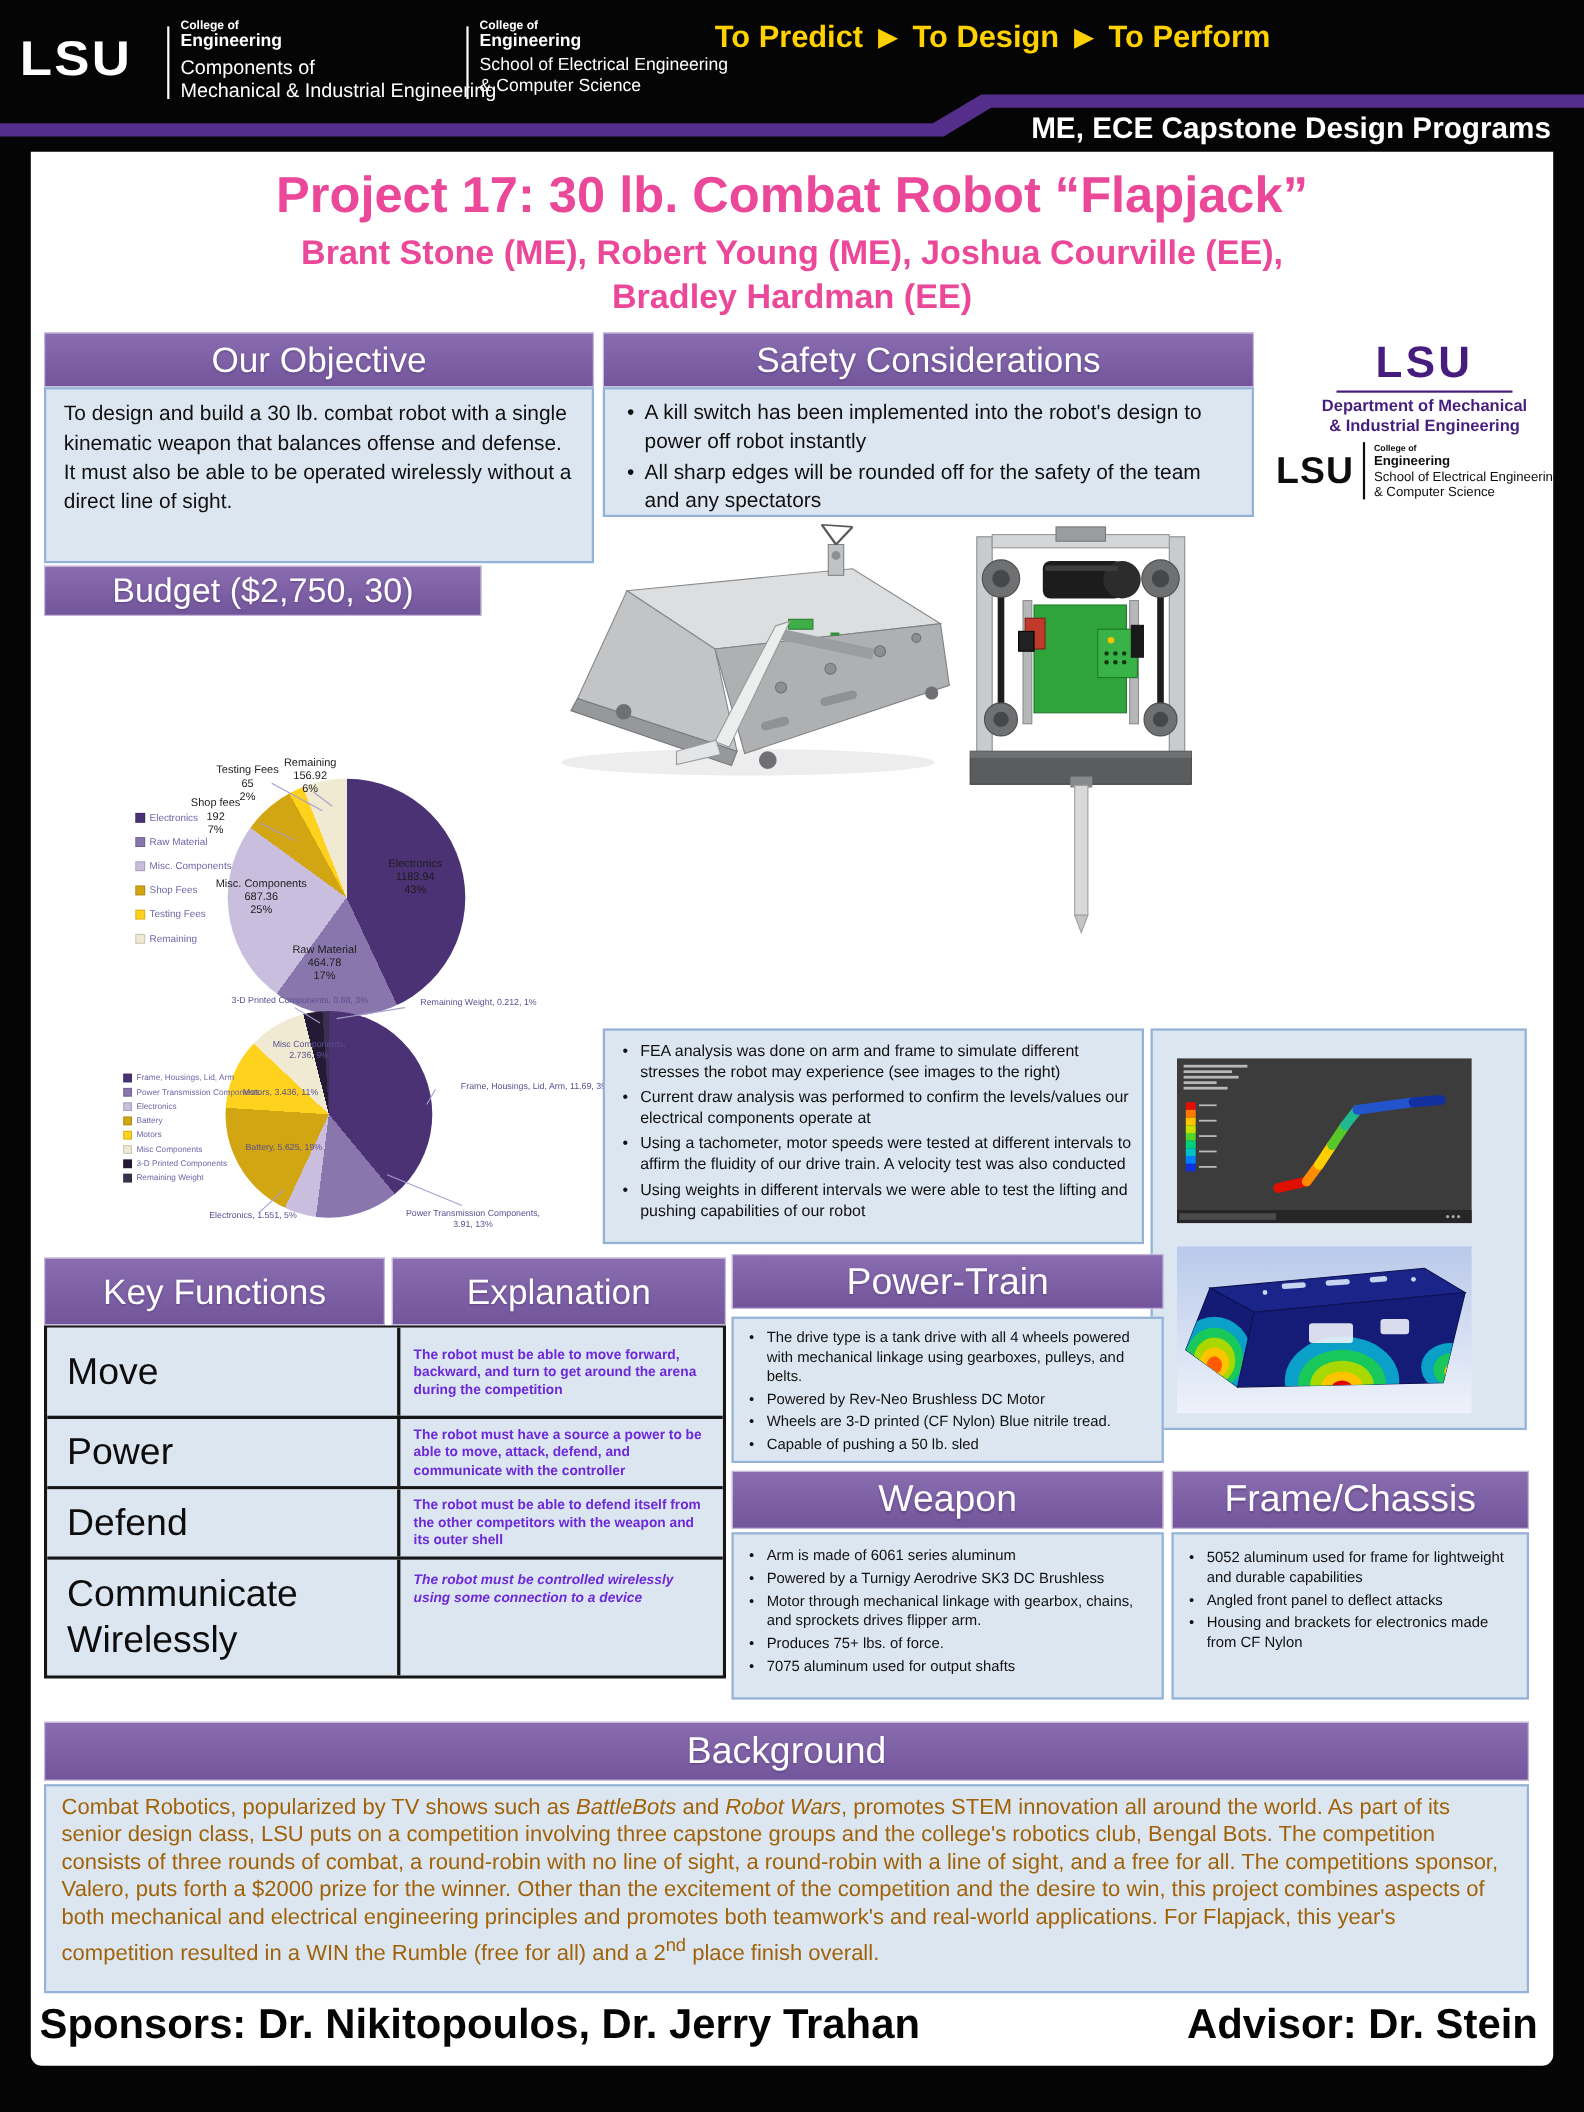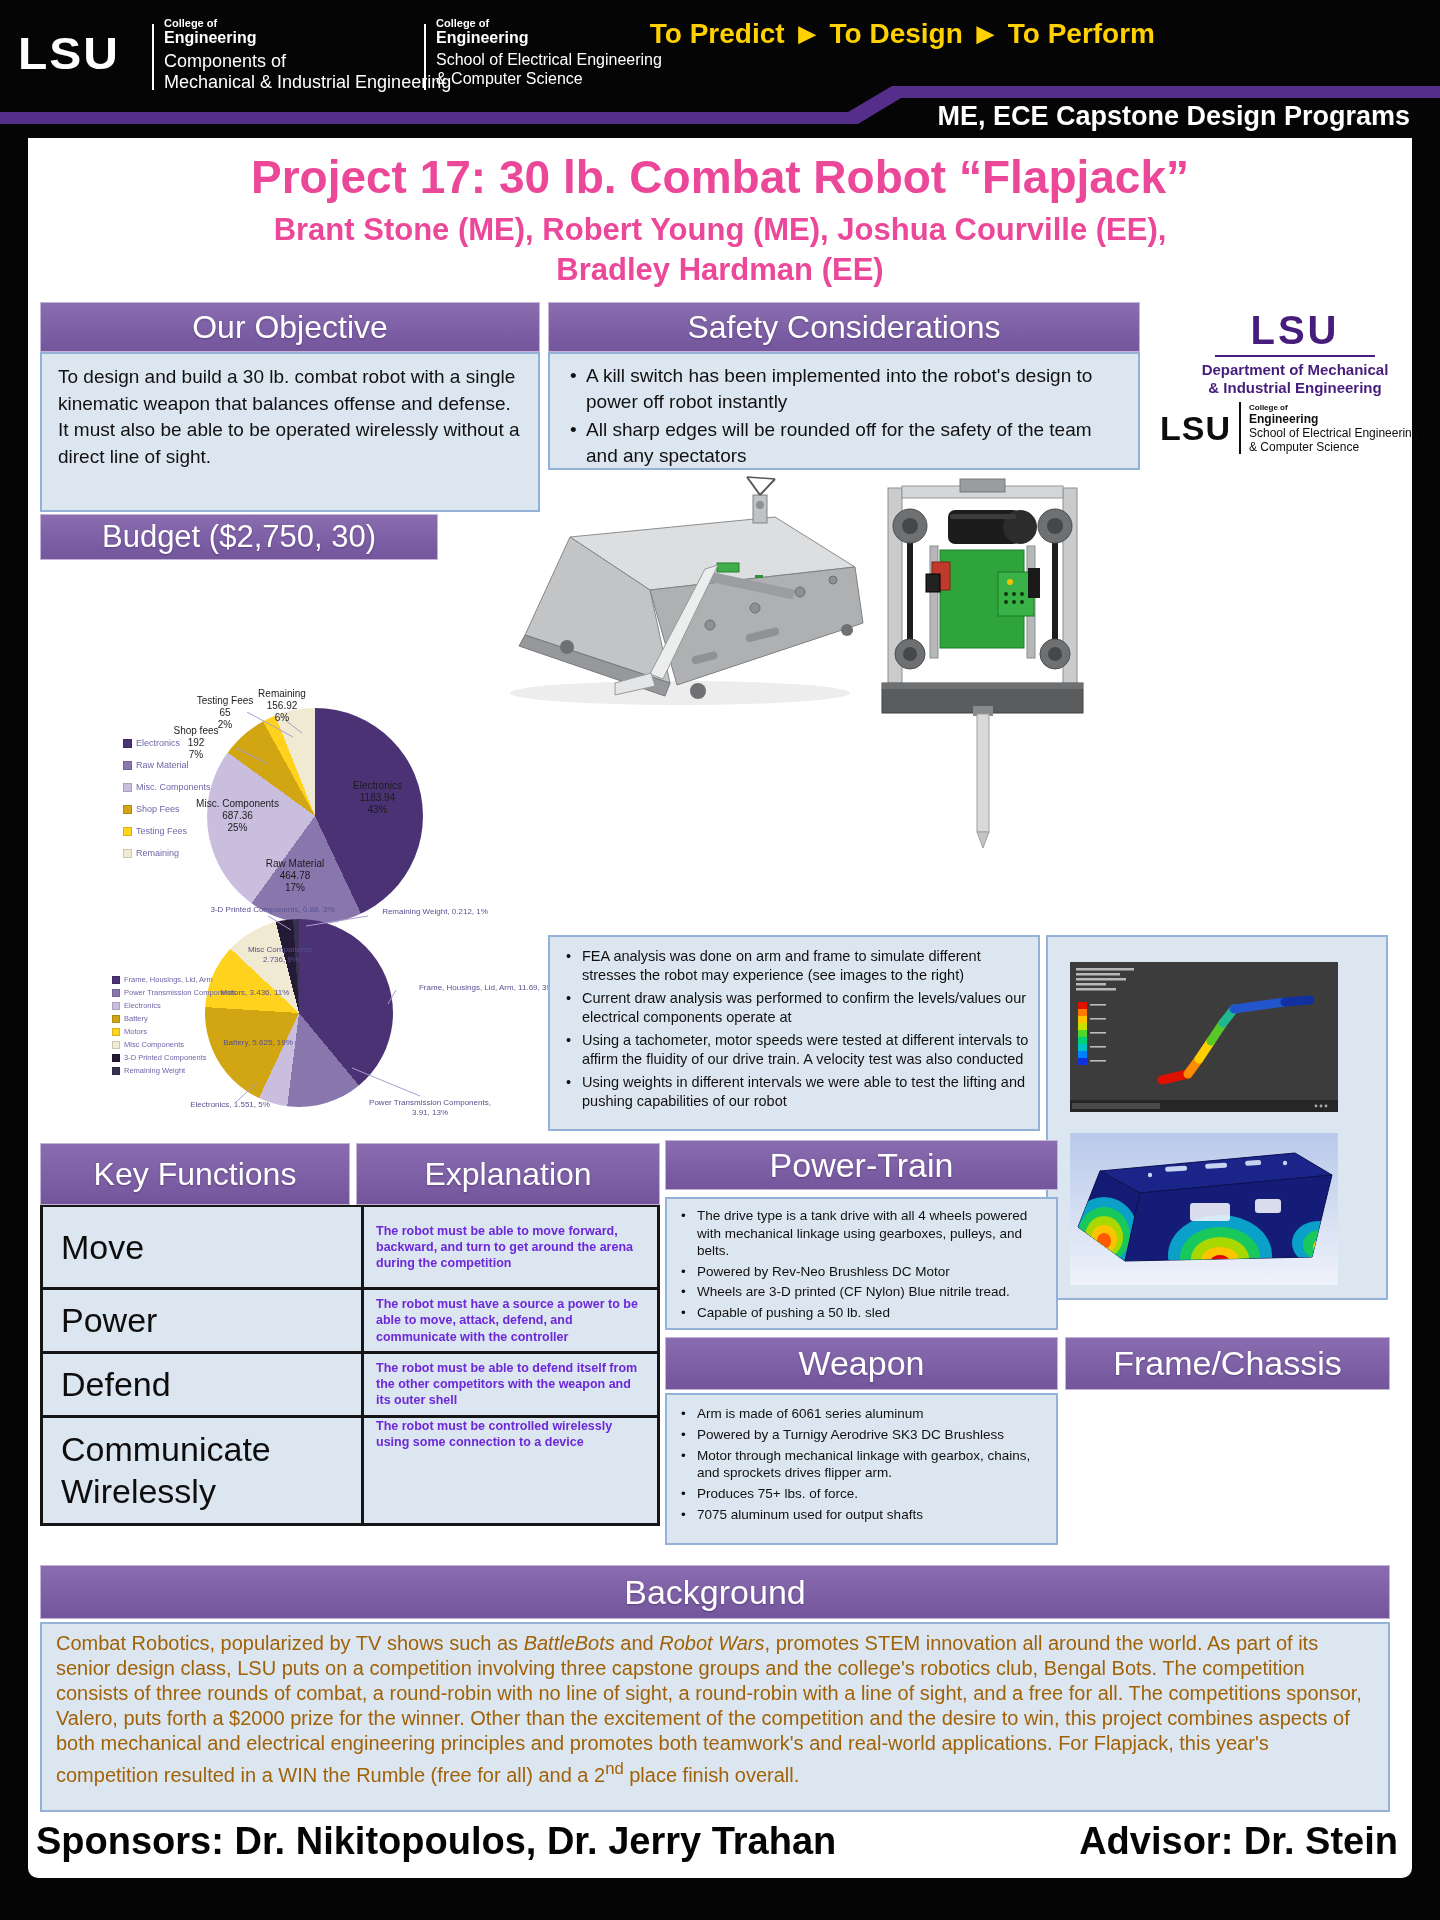--- a/index.html
+++ b/index.html
@@ -443,21 +443,21 @@
     <div class="kf-row" style="min-height:52px;">
       <div class="kf-fn">Power</div>
       <div class="kf-ex">The robot must have a source a power to be able to move, attack, defend, and communicate with the controller</div>
     </div>
     <div class="kf-row" style="min-height:54px;">
       <div class="kf-fn">Defend</div>
       <div class="kf-ex">The robot must be able to defend itself from the other competitors with the weapon and its outer shell</div>
     </div>
     <div class="kf-row" style="min-height:105px;">
       <div class="kf-fn">Communicate Wirelessly</div>
-      <div class="kf-ex" style="align-items:flex-start;padding-top:0;">The robot must be controlled wirelessly using some connection to a device</div>
+      <div class="kf-ex" style="align-items:flex-start;padding-top:10px;font-style:italic;">The robot must be controlled wirelessly using some connection to a device</div>
     </div>
   </div>
 
   <div class="abs bar" style="left:665px;top:1140px;width:393px;height:50px;font-size:34px;">Power-Train</div>
   <div class="abs panel" style="left:665px;top:1197px;width:393px;height:133px;font-size:13.5px;line-height:1.3;padding:8px 6px;">
     <ul class="blt">
       <li>The drive type is a tank drive with all 4 wheels powered with mechanical linkage using gearboxes, pulleys, and belts.</li>
       <li>Powered by Rev-Neo Brushless DC Motor</li>
       <li>Wheels are 3-D printed (CF Nylon) Blue nitrile tread.</li>
       <li>Capable of pushing a 50 lb. sled</li>
@@ -469,20 +469,27 @@
     <ul class="blt">
       <li>Arm is made of 6061 series aluminum</li>
       <li>Powered by a Turnigy Aerodrive SK3 DC Brushless</li>
       <li>Motor through mechanical linkage with gearbox, chains, and sprockets drives flipper arm.</li>
       <li>Produces 75+ lbs. of force.</li>
       <li>7075 aluminum used for output shafts</li>
     </ul>
   </div>
 
   <div class="abs bar" style="left:1065px;top:1337px;width:325px;height:53px;font-size:34px;">Frame/Chassis</div>
+  <div class="abs panel" style="left:1065px;top:1393px;width:325px;height:152px;font-size:13.5px;line-height:1.32;padding:12px 6px;">
+    <ul class="blt">
+      <li>5052 aluminum used for frame for lightweight and durable capabilities</li>
+      <li>Angled front panel to deflect attacks</li>
+      <li>Housing and brackets for electronics made from CF Nylon</li>
+    </ul>
+  </div>
 
   <div class="abs bar" style="left:40px;top:1565px;width:1350px;height:54px;font-size:34px;">Background</div>
   <div class="abs panel bg-body" style="left:40px;top:1622px;width:1350px;height:190px;">
     <span>Combat Robotics, popularized by TV shows such as </span><em>BattleBots</em><span> and </span><em>Robot Wars</em><span>, promotes STEM innovation all around the world. As part of its senior design class, LSU puts on a competition involving three capstone groups and the college's robotics club, Bengal Bots. The competition consists of three rounds of combat, a round-robin with no line of sight, a round-robin with a line of sight, and a free for all. The competitions sponsor, Valero, puts forth a $2000 prize for the winner. Other than the excitement of the competition and the desire to win, this project combines aspects of both mechanical and electrical engineering principles and promotes both teamwork's and real-world applications. For Flapjack, this year's competition resulted in a WIN the Rumble (free for all) and a 2</span><sup>nd</sup><span> place finish overall.</span>
   </div>
 
   <div class="abs footer-line" style="left:36px;top:1820px;">Sponsors: Dr. Nikitopoulos, Dr. Jerry Trahan</div>
   <div class="abs footer-line" style="right:42px;top:1820px;">Advisor: Dr. Stein</div>
 
 </div>

